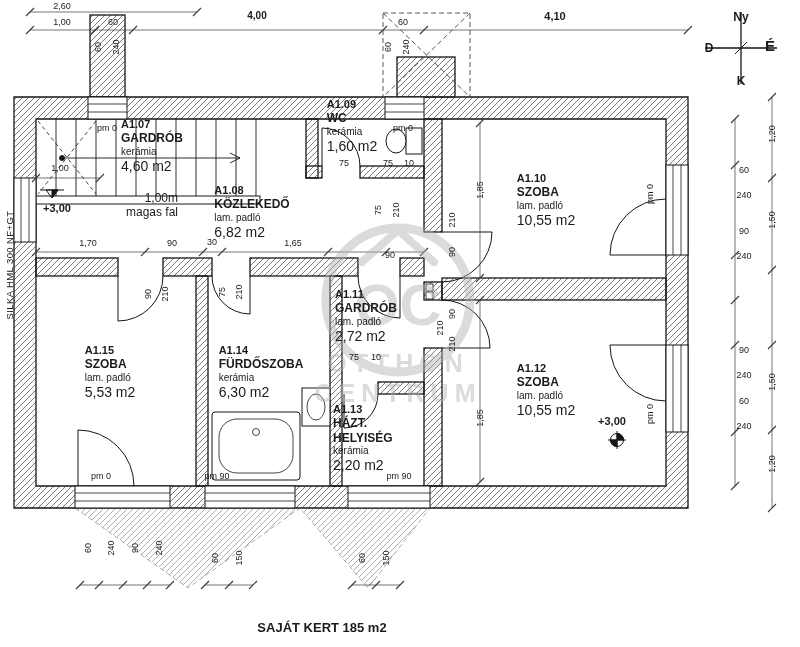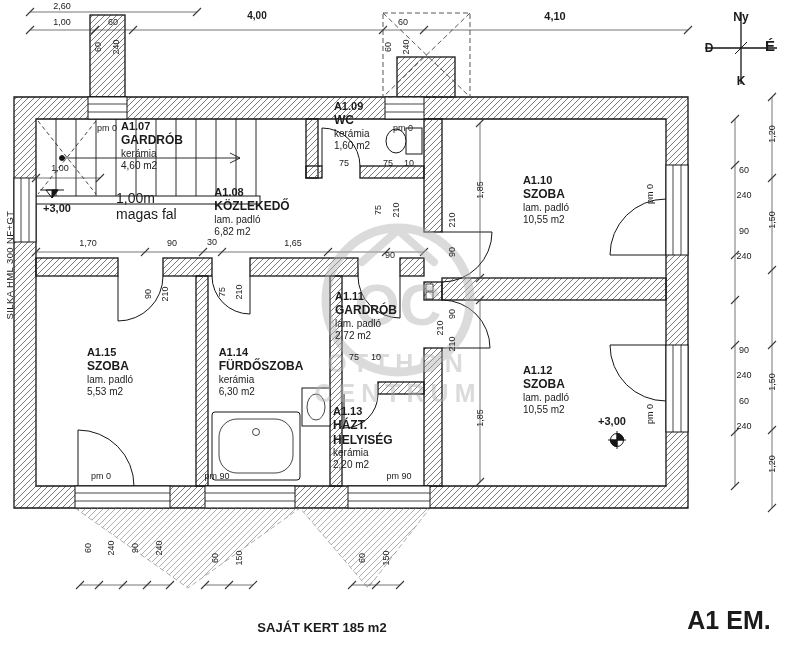--- a/index.html
+++ b/index.html
@@ -6,23 +6,23 @@
   html,body{margin:0;padding:0}
   body{width:800px;height:647px;background:#fff;font-family:"Liberation Sans",sans-serif;color:#1b1b1b}
   .stage{position:relative;width:800px;height:647px;background:#fff;overflow:hidden}
   .stage > svg{position:absolute;left:0;top:0}
   .dim{position:absolute;font-size:9px;color:#1b1b1b;transform:translate(-50%,-50%);white-space:nowrap;line-height:1}
   .dim.v{transform:translate(-50%,-50%) rotate(-90deg)}
   .room{position:absolute;transform:translate(-50%,-50%);text-align:left;line-height:1.2;white-space:normal}
   .room .code{font-weight:bold;font-size:11px}
   .room .name{font-weight:bold;font-size:12px}
   .room .floor{font-size:10px}
-  .room .area{font-size:10px}
+  .room .area{font-size:14px}
   .note-vert{position:absolute;left:9px;top:265px;transform:translate(-50%,-50%) rotate(-90deg);font-size:9.5px;white-space:nowrap;letter-spacing:.4px}
-  .low-wall-note{position:absolute;left:147px;top:206px;width:62px;transform:translate(-50%,-50%);text-align:left;font-size:14px;line-height:1.15}
+  .low-wall-note{position:absolute;left:147px;top:206px;width:62px;transform:translate(-50%,-50%);text-align:right;font-size:12px;line-height:1.15}
   .level{position:absolute;transform:translate(-50%,-50%);font-weight:bold;font-size:11px;white-space:nowrap}
   .compass-label{position:absolute;transform:translate(-50%,-50%);font-weight:bold;font-size:12px}
   .compass-label.big{font-size:15px}
   .footer-text{position:absolute;left:322px;top:627px;transform:translate(-50%,-50%);font-weight:bold;font-size:13px;white-space:nowrap}
   .plan-title{position:absolute;left:729px;top:620px;transform:translate(-50%,-50%);font-weight:bold;font-size:25px;white-space:nowrap}
 </style>
 </head>
 <body>
 
 <div class="stage">
@@ -275,15 +275,14 @@
 <div class="low-wall-note">1,00m magas fal</div>
 <span class="level" style="left:57px;top:208px">+3,00</span>
 <span class="level" style="left:612px;top:421px">+3,00</span>
 
 <span class="compass-label" style="left:741px;top:17px">Ny</span>
 <span class="compass-label" style="left:709px;top:48px">D</span>
 <span class="compass-label big" style="left:770px;top:45px">É</span>
 <span class="compass-label" style="left:741px;top:81px">K</span>
 
 <div class="footer-text">SAJÁT KERT 185 m2</div>
-<div class="plan-title">A1 EM.</div>
 
 </div>
 
 </body></html>

